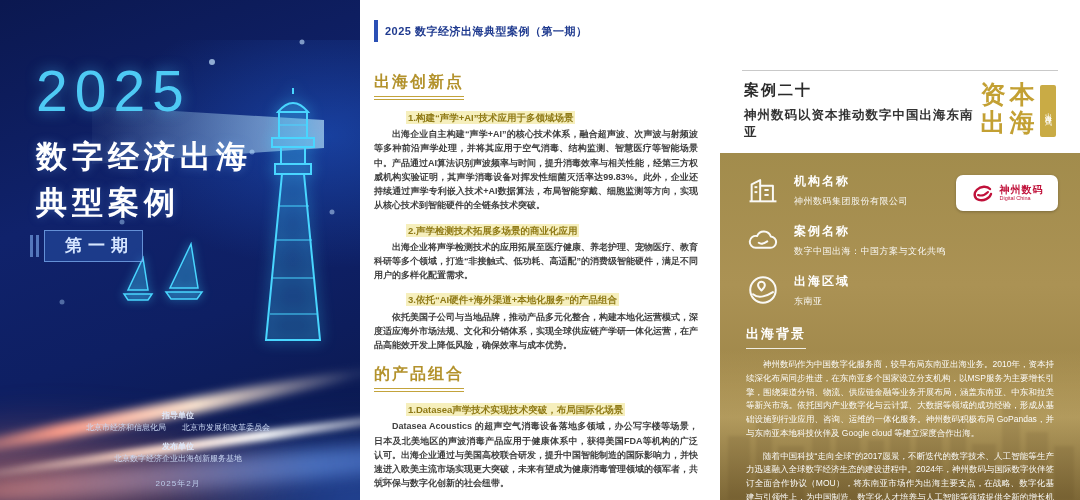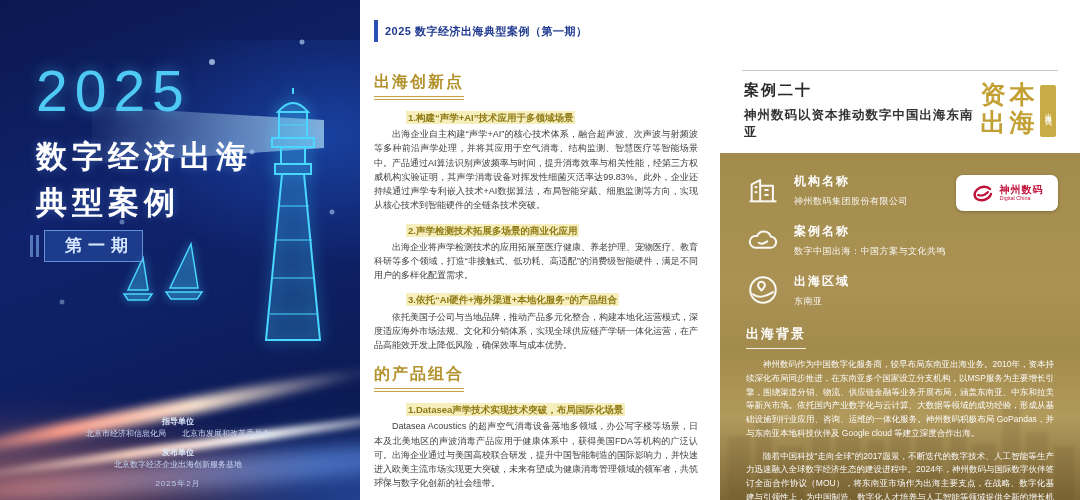--- a/index.html
+++ b/index.html
@@ -39,37 +39,37 @@
        text-shadow:0 0 10px rgba(120,180,255,.35);}
   .cover-t1{top:136px;}
   .cover-t2{top:182px;}
   .issue-wrap{position:absolute;left:30px;top:230px;display:flex;align-items:center;}
   .issue-bars{display:flex;gap:3px;margin-right:5px;}
   .issue-bars i{display:block;width:3px;height:22px;background:rgba(140,190,255,.55);}
   .issue-box{border:1px solid rgba(140,190,255,.65);background:rgba(45,90,180,.45);color:#d6e6ff;
        font-size:17px;letter-spacing:6px;padding:3px 8px 4px 20px;font-weight:bold;}
   .cover-footer{position:absolute;left:0;right:4px;bottom:10px;text-align:center;color:#c9d7f3;font-size:8px;line-height:1.55;}
   .cover-footer .lbl{font-weight:bold;color:#dfe9fb;margin-top:6px;}
-  .cover-footer .date{margin-top:6px;letter-spacing:1px;color:#bccbe9;}
+  .cover-footer .date{margin-top:12px;letter-spacing:1px;color:#bccbe9;}
 
   
   .mid{position:absolute;left:360px;top:0;width:360px;height:500px;background:#fff;}
   .mid-inner{position:absolute;left:14px;right:22px;top:20px;}
   .mid-header{display:flex;align-items:center;gap:7px;}
   .mid-header .bar{width:4px;height:22px;background:#2b50b5;}
   .mid-header .txt{color:#1f3a8f;font-weight:bold;font-size:11px;letter-spacing:.5px;}
   .sec-h{color:#b3922c;font-weight:bold;font-size:16px;letter-spacing:2px;display:inline-block;
        border-bottom:4px double #c3a33b;padding-bottom:3px;}
   .sec1{margin-top:30px;}
   .sec2{margin-top:12px;}
   .item{margin-top:7px;}
   .item-t{font-size:9.5px;font-weight:bold;color:#8f7a16;background:#f6efbd;display:inline;
        padding:1px 2px;line-height:1.6;}
   .item-t-wrap{text-indent:2em;margin:6px 0 2px;}
-  .item-b{font-size:9px;color:#414141;line-height:1.58;text-indent:2em;text-align:justify;margin:2px 0 0;}
+  .item-b{font-size:9px;color:#414141;line-height:1.58;text-indent:2em;text-align:justify;margin:2px 0 0;font-weight:bold;}
   .page-num{position:absolute;left:16px;bottom:16px;color:#9a9a9a;font-size:8px;}
 
   
   .case{position:absolute;left:720px;top:0;width:360px;height:500px;background:#fff;}
   .case-head{margin:70px 22px 0;border-top:1px solid #c9c9c9;border-bottom:1px solid #c9c9c9;
        padding:10px 2px 12px;display:flex;justify-content:space-between;}
   .case-titles h3{margin:0;font-size:15px;color:#2a2a2a;letter-spacing:2px;}
   .case-titles p{margin:7px 0 0;font-size:12.5px;font-weight:bold;color:#333;letter-spacing:1px;}
   .stamp-wrap{display:flex;align-items:stretch;gap:5px;}
   .stamp{display:grid;grid-template-columns:26px 26px;grid-auto-rows:26px;column-gap:3px;row-gap:2px;}

